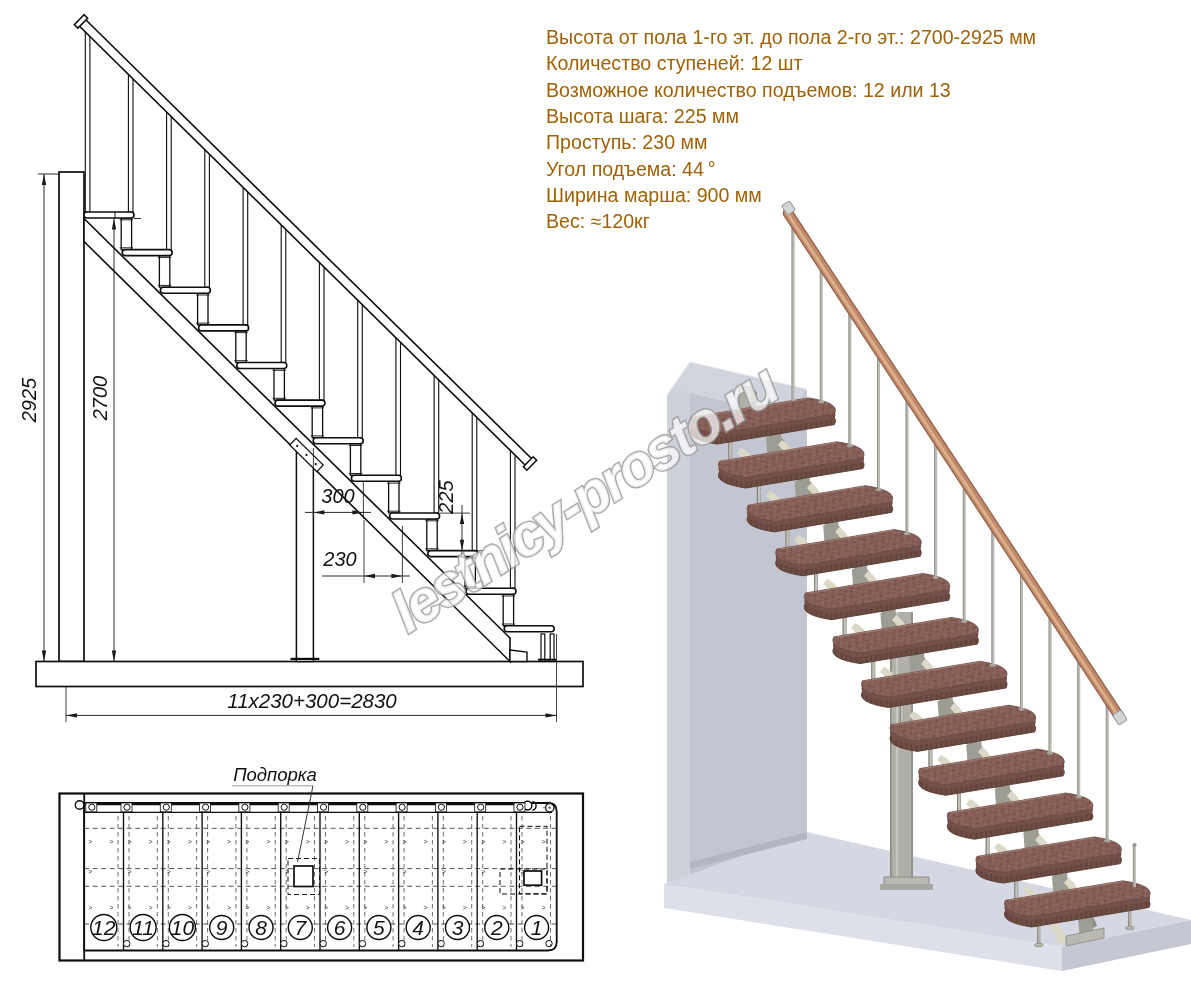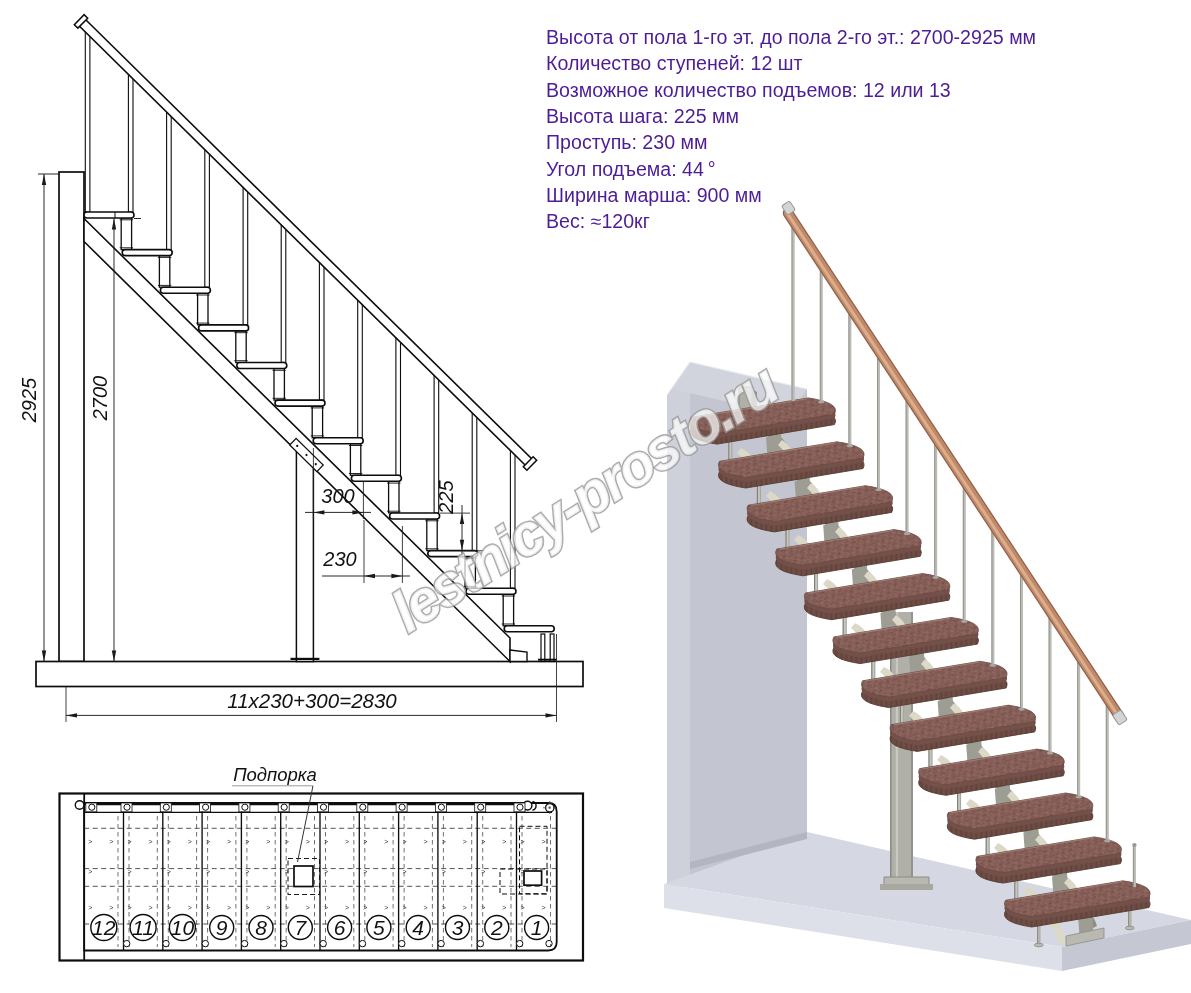--- a/index.html
+++ b/index.html
@@ -1,15 +1,15 @@
 <!DOCTYPE html>
 <html><head><meta charset="utf-8">
 <style>
 html,body{margin:0;padding:0;background:#fff;width:1191px;height:993px;overflow:hidden}
-#spec{position:absolute;left:546px;top:24px;font-family:"Liberation Sans",sans-serif;font-size:19.6px;line-height:26.35px;color:#4c1d95;white-space:nowrap}
+#spec{position:absolute;left:546px;top:24px;font-family:"Liberation Sans",sans-serif;font-size:19.6px;line-height:26.35px;color:#a16207;white-space:nowrap}
 </style></head>
 <body>
 <svg width="1191" height="993" viewBox="0 0 1191 993" xmlns="http://www.w3.org/2000/svg" style="position:absolute;left:0;top:0">
 <defs>
 <pattern id="wood" width="6" height="4.5" patternUnits="userSpaceOnUse" patternTransform="rotate(8)">
 <rect width="6" height="4.5" fill="none"></rect>
 <rect x="0.2" y="0.3" width="2.2" height="1.1" fill="#6d453e" opacity="0.55"></rect>
 <rect x="3.4" y="1.7" width="2.0" height="1.0" fill="#a1786a" opacity="0.45"></rect>
 <rect x="1.5" y="3.1" width="1.9" height="1.0" fill="#5f3c35" opacity="0.5"></rect>
 </pattern>

